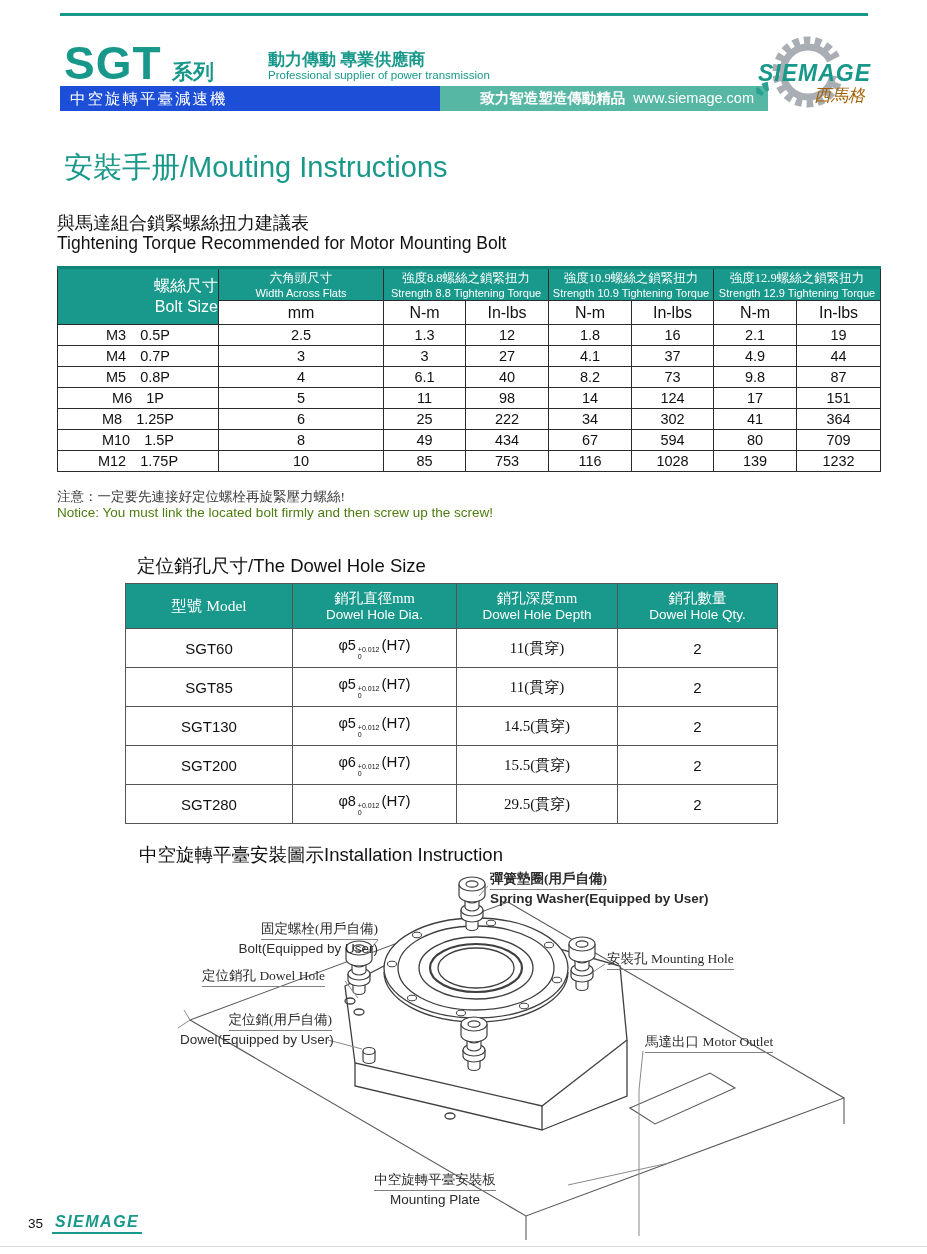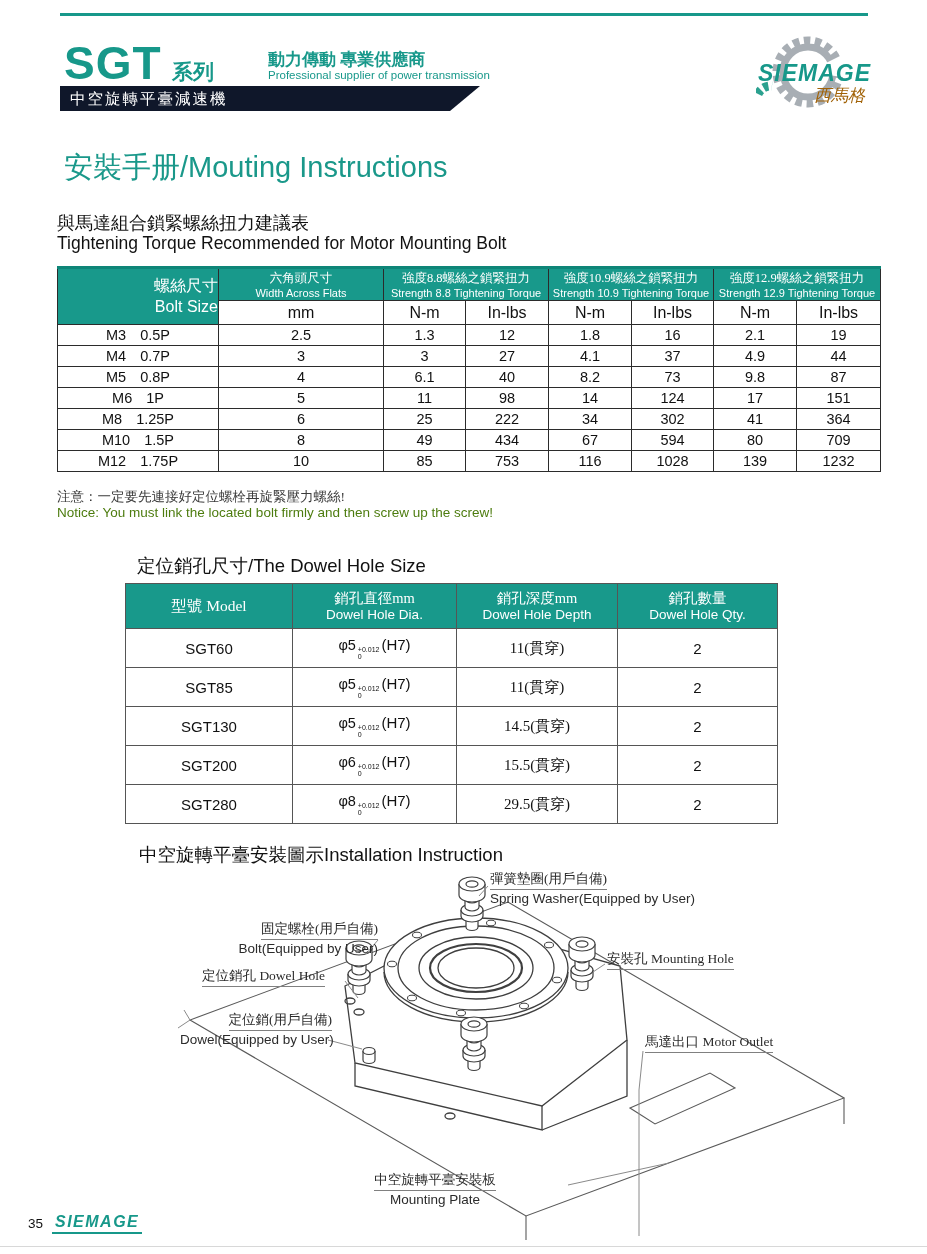--- a/index.html
+++ b/index.html
@@ -6,21 +6,21 @@
   .page{position:relative;width:927px;height:1254px;background:#ffffff;margin:0 auto;
         font-family:"Liberation Sans",sans-serif;color:#222;overflow:hidden;padding-left:48px;}
   .zh{font-family:"Liberation Serif",serif;}
 
   
   .top-rule{position:absolute;left:60px;top:13px;width:808px;height:3px;background:#17988a;}
   .sgt{position:absolute;left:64px;top:36px;color:#17988a;font-size:46px;font-weight:bold;letter-spacing:1px;}
   .sgt-suffix{position:absolute;left:172px;top:58px;color:#17988a;font-size:21px;font-weight:bold;}
   .tag-zh{position:absolute;left:268px;top:48px;color:#17988a;font-size:17px;font-weight:bold;}
   .tag-en{position:absolute;left:268px;top:69px;color:#17988a;font-size:11.5px;}
-  .banner-left{position:absolute;left:60px;top:86px;width:420px;height:25px;background:#0f172a;
+  .banner-left{position:absolute;left:60px;top:86px;width:420px;height:25px;background:#1d4ed8;
                clip-path:polygon(0 0,100% 0,calc(100% - 30px) 100%,0 100%);
                color:#fff;font-size:15.5px;line-height:25px;padding-left:10px;box-sizing:border-box;letter-spacing:2px;}
   .banner-right{position:absolute;left:440px;top:86px;width:328px;height:25px;background:#56b7a4;
                color:#fff;font-size:14.5px;line-height:25px;text-align:right;padding-right:14px;box-sizing:border-box;}
   .banner-right b{font-weight:bold;margin-right:8px;}
   .logo{position:absolute;left:748px;top:32px;width:176px;height:82px;}
   .logo svg{position:absolute;left:8px;top:0;}
   .logo-text{position:absolute;left:10px;top:28px;color:#17988a;font-size:23px;font-weight:bold;
              font-style:italic;letter-spacing:1px;}
   .logo-zh{position:absolute;left:66px;top:52px;color:#a16207;font-size:17px;font-style:italic;text-align:right;}
@@ -78,20 +78,23 @@
 
 <div class="page">
 
   <div class="top-rule"></div>
 
   <div class="sgt">SGT</div>
   <div class="sgt-suffix zh">系列</div>
   <div class="tag-zh zh">動力傳動 專業供應商</div>
   <div class="tag-en">Professional supplier of power transmission</div>
   <div class="banner-left zh">中空旋轉平臺減速機</div>
+  <div class="banner-right">
+    <b>致力智造塑造傳動精品</b><span>www.siemage.com</span>
+  </div>
   <div class="logo">
     <svg width="160" height="82" viewBox="0 0 160 82">
       <circle cx="52" cy="40" r="29" fill="none" stroke="#a8aeb4" stroke-width="13" stroke-dasharray="6 4.2"></circle>
       <circle cx="52" cy="40" r="25" fill="none" stroke="#a8aeb4" stroke-width="7"></circle>
       <path d="M52,40 L120,6 L120,50 Z" fill="#ffffff"></path>
       <path d="M2,62 a14,14 0 0 1 14,-8" fill="none" stroke="#2ba18f" stroke-width="9" stroke-dasharray="5 3.5"></path>
     </svg>
     <div class="logo-text">SIEMAGE</div>
     <div class="logo-zh zh">西馬格</div>
   </div>
@@ -360,21 +363,21 @@
         <path d="M228,72 L216,86"></path>
         <path d="M195,113 L208,130"></path>
         <path d="M178,172 L212,181"></path>
         <path d="M455,96 L443,104"></path>
         <path d="M493,183 L489,222 L489,368"></path>
         <path d="M418,317 L519,295"></path>
         <path d="M40,152 L28,160 M40,152 L34,142"></path>
       </g>
     </svg>
 
-    <div class="dlabel" style="left:340px;top:2px;">
+    <div class="dlabel" style="left:340px;top:2px;font-weight:bold;">
       <span class="u zh">彈簧墊圈(用戶自備)</span><br>
       <span>Spring Washer(Equipped by User)</span>
     </div>
     <div class="dlabel lab-right" style="left:30px;top:52px;width:198px;">
       <span class="u zh">固定螺栓(用戶自備)</span><br>
       <span>Bolt(Equipped by User)</span>
     </div>
     <div class="dlabel" style="left:52px;top:99px;">
       <span class="u zh">定位銷孔 Dowel Hole</span>
     </div>

